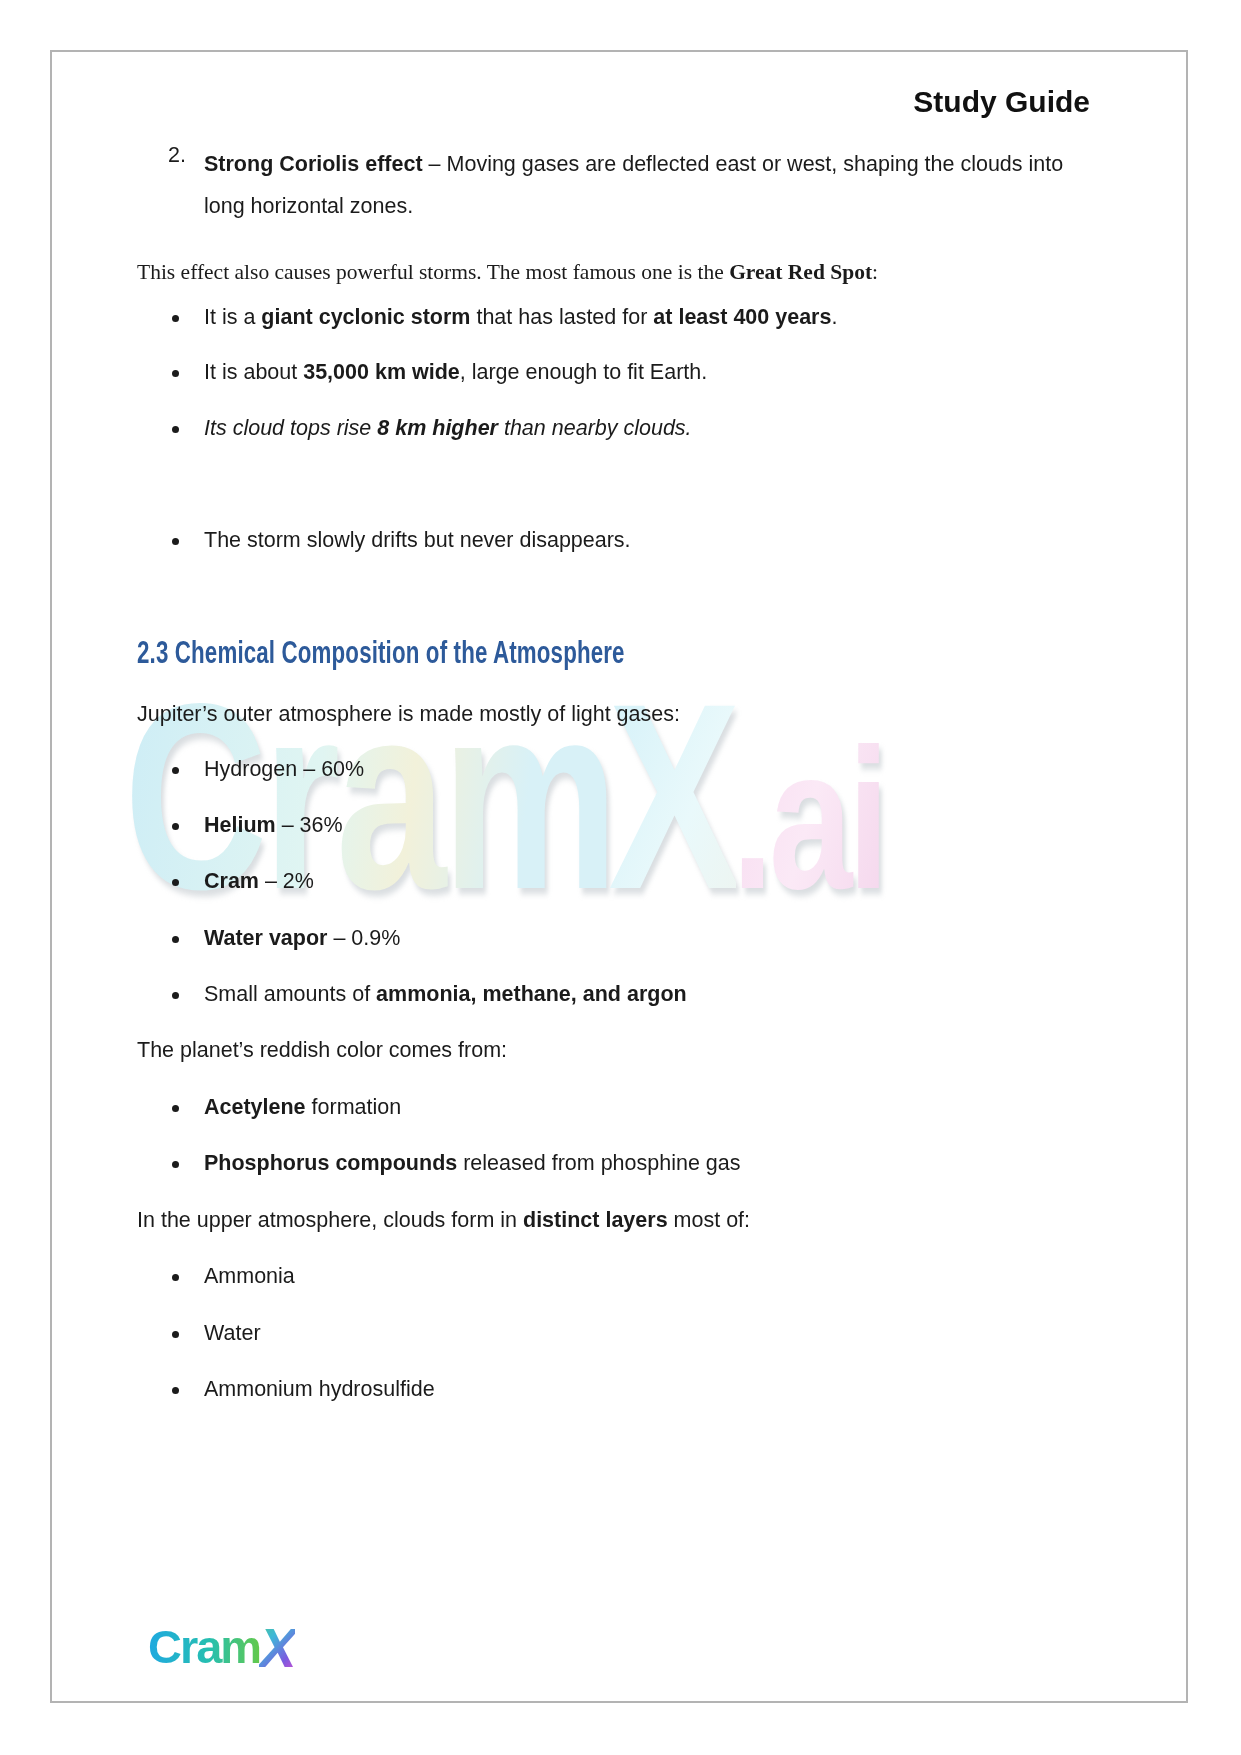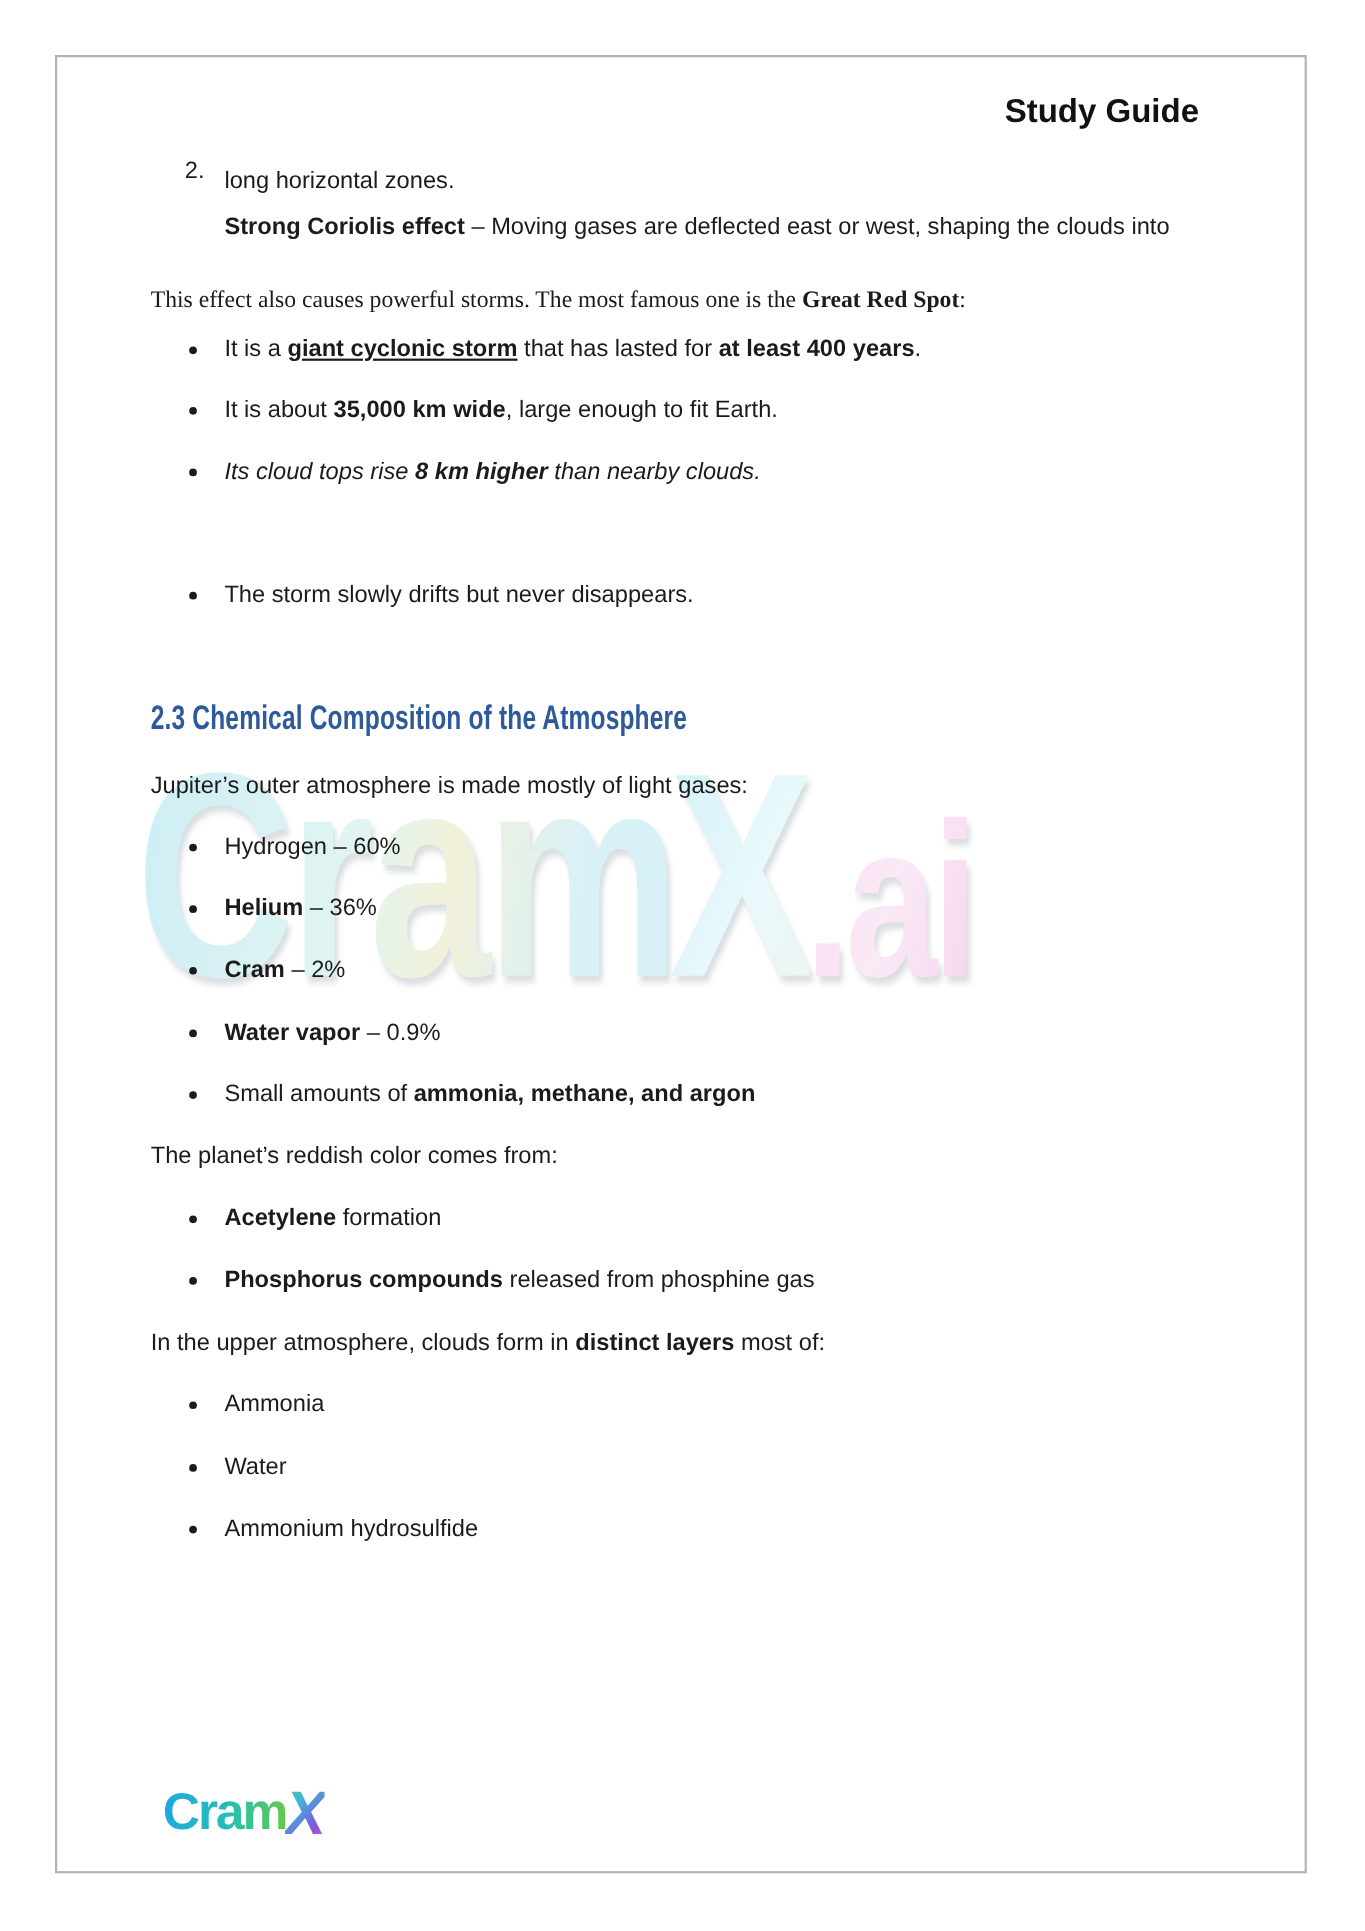--- a/index.html
+++ b/index.html
@@ -74,30 +74,30 @@
 
   <div class="watermark" aria-hidden="true"><span class="wm-brand">Cram</span><span class="wm-x">X</span><span class="wm-suffix">.ai</span></div>
 
   <div class="content-layer">
 
     <div class="page-title">Study Guide</div>
 
     <div class="abs num-item" style="left:116px; top:91px;">
       <div class="num">2.</div>
       <div class="wrap-block body-text">
+        <div><span style="font-weight: 700;">Strong Coriolis effect</span><span> – Moving gases are deflected east or west, shaping the clouds into</span></div>
         <div><span>long horizontal zones.</span></div>
-        <div><span style="font-weight: 700;">Strong Coriolis effect</span><span> – Moving gases are deflected east or west, shaping the clouds into</span></div>
       </div>
     </div>
 
     <div class="para body-text" style="top:208px;font-family:Liberation Serif, serif;"><span>This effect also causes powerful storms. The most famous one is the </span><span style="font-weight: 700;">Great Red Spot</span><span>:</span></div>
 
     <div class="bullet-row" style="top:253px;">
       <span class="dot"></span>
-      <span class="body-text"><span>It is a </span><span style="font-weight: 700; text-decoration: underline;">giant cyclonic storm</span><span> that has lasted for </span><span style="font-weight: 700;">at least 400 years</span><span>.</span></span>
+      <span class="body-text"><span>It is a </span><span style="font-weight: 700;">giant cyclonic storm</span><span> that has lasted for </span><span style="font-weight: 700;">at least 400 years</span><span>.</span></span>
     </div>
     <div class="bullet-row" style="top:308px;">
       <span class="dot"></span>
       <span class="body-text"><span>It is about </span><span style="font-weight: 700;">35,000 km wide</span><span>, large enough to fit Earth.</span></span>
     </div>
     <div class="bullet-row" style="top:364px;font-style:italic;">
       <span class="dot"></span>
       <span class="body-text"><span>Its cloud tops rise </span><span style="font-weight: 700;">8 km higher</span><span> than nearby clouds.</span></span>
     </div>
     <div class="bullet-row" style="top:476px;">

